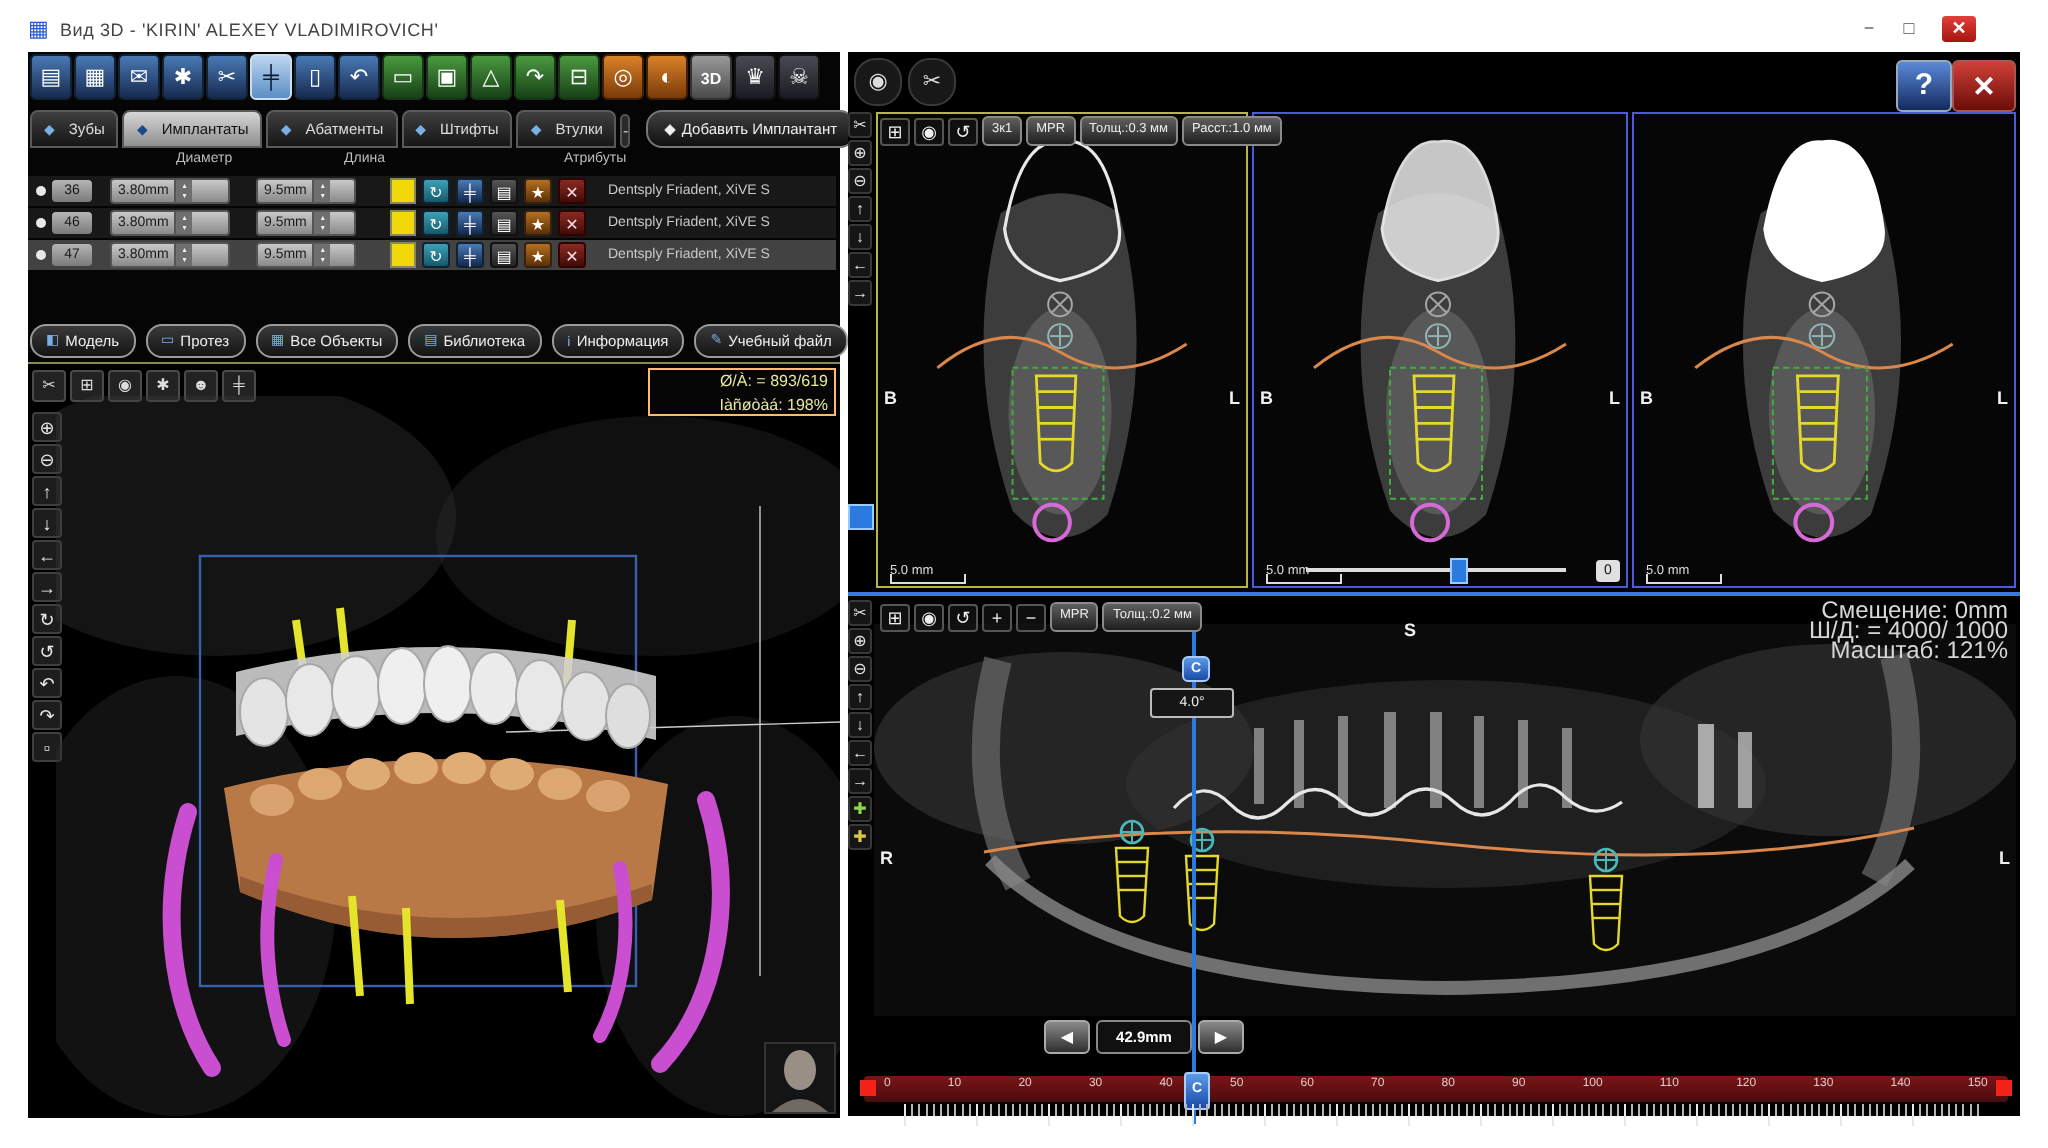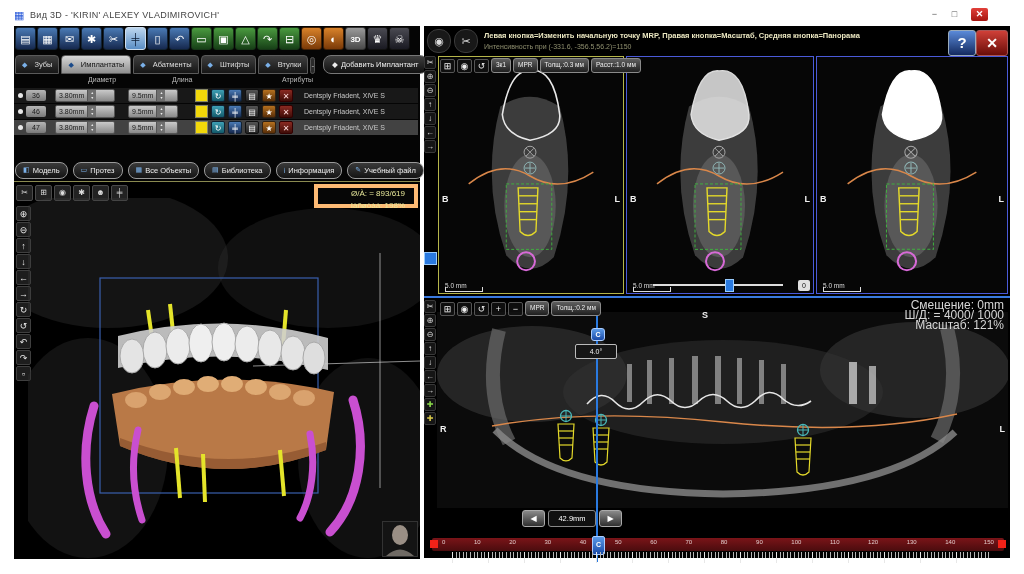--- a/index.html
+++ b/index.html
@@ -55,21 +55,21 @@
   .prod{color:#c9c9c9;font-size:7px;margin-left:8px;white-space:nowrap;}
   
   #viewbtns{left:1px;top:135px;width:404px;height:18px;display:flex;align-items:center;gap:5px;}
   .pill{height:15px;display:flex;align-items:center;gap:3px;padding:0 7px;background:linear-gradient(#3a3a3a,#141414);border:1px solid #9a9a9a;border-radius:8px;color:#eee;font-size:7.5px;white-space:nowrap;}
   .pill .pico{color:#7ab0e8;font-size:7px;}
   #trainbtn{margin-left:auto;margin-right:2px;}
   
   #vp3d{left:0;top:155px;width:406px;height:377px;background:#000;border-top:1px solid #8a8a50;}
   #minibar{left:2px;top:3px;display:flex;gap:2px;}
   .mico{width:15px;height:14px;background:#222;border:1px solid #4a4a4a;border-radius:2px;color:#ddd;font-size:8px;line-height:14px;text-align:center;}
-  #infobox{right:2px;top:2px;width:104px;height:24px;border:4px solid #fdba74;background:rgba(10,10,10,.6);color:#e8e89a;font-size:8px;line-height:12px;text-align:right;padding-right:9px;box-sizing:border-box;}
+  #infobox{right:2px;top:2px;width:94px;height:24px;border:1px solid #fdba74;background:rgba(10,10,10,.6);color:#e8e89a;font-size:8px;line-height:12px;text-align:right;padding-right:3px;box-sizing:border-box;}
   #vtb3d{left:2px;top:24px;width:15px;display:flex;flex-direction:column;gap:1px;}
   .vtb{width:15px;height:15px;background:#1d1d1d;border:1px solid #3f3f3f;border-radius:2px;color:#e8e8e8;font-size:9px;line-height:14px;text-align:center;box-sizing:border-box;}
   #scene3d{left:14px;top:16px;width:392px;height:360px;}
   #avatar{right:2px;bottom:2px;width:34px;height:34px;background:#101010;border:1px solid #333;}
   
   #rightcol{left:424px;top:26px;width:586px;height:532px;background:#000;}
   
   #cmdbar{left:0;top:0;width:586px;height:30px;background:#000;display:flex;align-items:center;}
   .cmdico{width:22px;height:22px;margin-left:3px;background:#181818;border:1px solid #3a3a3a;border-radius:11px;color:#ddd;font-size:11px;line-height:22px;text-align:center;}
   #cmdtext{margin-left:6px;line-height:11px;}
@@ -101,21 +101,21 @@
   #panoregion{left:0;top:270px;width:586px;height:262px;border-top:2px solid #3a7ae0;box-sizing:border-box;}
   #panohdr{left:16px;top:3px;display:flex;gap:2px;align-items:center;}
   #panoinfo{right:6px;top:2px;text-align:right;color:#d6d6d6;font-size:12px;line-height:10px;}
   #panosvg{left:13px;top:14px;width:571px;height:196px;}
   #bluline{left:172px;top:14px;width:2px;height:250px;background:#2a7ae0;}
   #ctop{left:167px;top:30px;width:12px;height:11px;background:linear-gradient(#5a9ae8,#1a4aa8);border:1px solid #acf;border-radius:3px;color:#fff;font-size:7px;font-weight:bold;text-align:center;line-height:11px;}
   #anglebox{left:151px;top:46px;width:40px;height:13px;background:#161616;border:1px solid #bbb;border-radius:2px;color:#eee;font-size:7px;text-align:center;line-height:13px;}
   #lblS{left:278px;top:12px;} #lblR{left:16px;top:126px;} #lblL{right:5px;top:126px;}
   #posctrl{left:98px;top:212px;display:flex;gap:3px;align-items:center;}
   .posarr{width:21px;height:15px;background:linear-gradient(#8a8a8a,#2f2f2f);border:1px solid #aaa;border-radius:3px;color:#fff;font-size:8px;text-align:center;line-height:15px;}
-  #posval{width:46px;height:15px;background:#101010;border:1px solid #888;border-radius:3px;color:#fff;font-size:7.5px;font-weight:normal;text-align:center;line-height:15px;}
+  #posval{width:46px;height:15px;background:#101010;border:1px solid #888;border-radius:3px;color:#fff;font-size:7.5px;font-weight:bold;text-align:center;line-height:15px;}
   #redruler{left:8px;top:240px;width:572px;height:13px;background:linear-gradient(#7a1418,#4a0c0e);border-radius:2px;}
   #rlabels{position:absolute;left:10px;right:10px;top:1px;display:flex;justify-content:space-between;color:#e0c8c8;font-size:6px;}
   .rend{position:absolute;top:2px;width:8px;height:8px;background:#f22218;}
   #rendl{left:-2px;} #rendr{right:-2px;}
   #cruler{position:absolute;left:160px;top:-2px;width:11px;height:17px;background:linear-gradient(#5a9ae8,#1a4aa8);border:1px solid #acf;border-radius:2px;color:#fff;font-size:7px;font-weight:bold;text-align:center;line-height:16px;}
   #whiteruler{left:28px;top:254px;width:540px;height:12px;
     background:
       repeating-linear-gradient(90deg,#e8e8e8 0 1px,transparent 1px 36px),
       repeating-linear-gradient(90deg,#b5b5b5 0 1px,transparent 1px 3.6px);
     background-size:100% 11px,100% 6px;background-repeat:no-repeat;}
@@ -370,24 +370,20 @@
         <path d="M3,34 Q17,21 31,34 Z" fill="#6f6a64"></path>
       </svg>
     </div>
   </div>
 
   <div id="rightcol" class="abs">
 
     <div id="cmdbar" class="abs">
       <span class="cmdico">◉</span>
       <span class="cmdico">✂</span>
-      <span id="cmdtext">
-        <div id="cmdl1">Левая кнопка=Изменить начальную точку MRP, Правая кнопка=Масштаб, Средняя кнопка=Панорама</div>
-        <div id="cmdl2">Интенсивность при (-331.6, -356.5,56.2)=1150</div>
-      </span>
     </div>
     <span id="helpbtn" class="abs">?</span>
     <span id="closebtn" class="abs">✕</span>
 
     <div id="mprregion" class="abs">
       <div class="strip abs">
         <span class="svtb">✂</span>
         <span class="svtb">⊕</span>
         <span class="svtb">⊖</span>
         <span class="svtb">↑</span>

